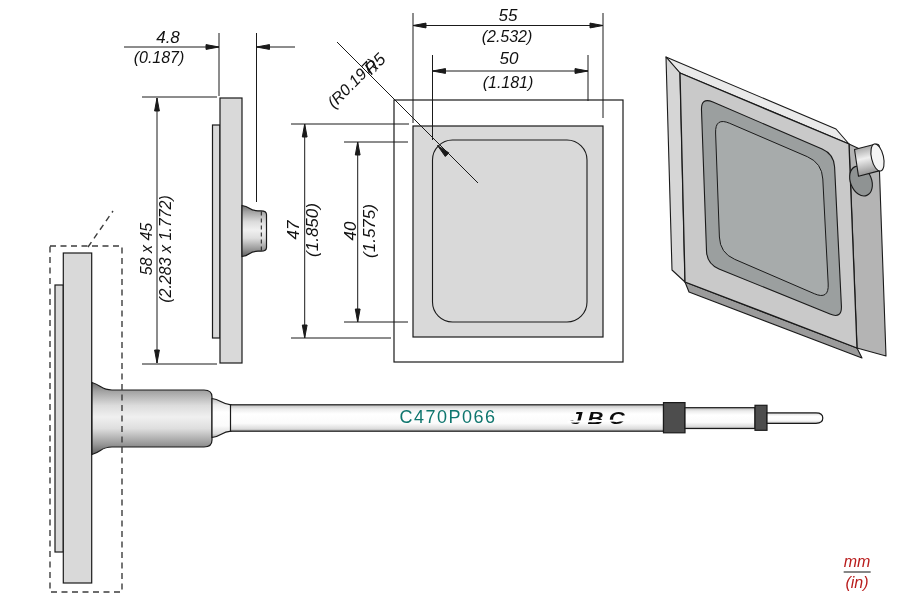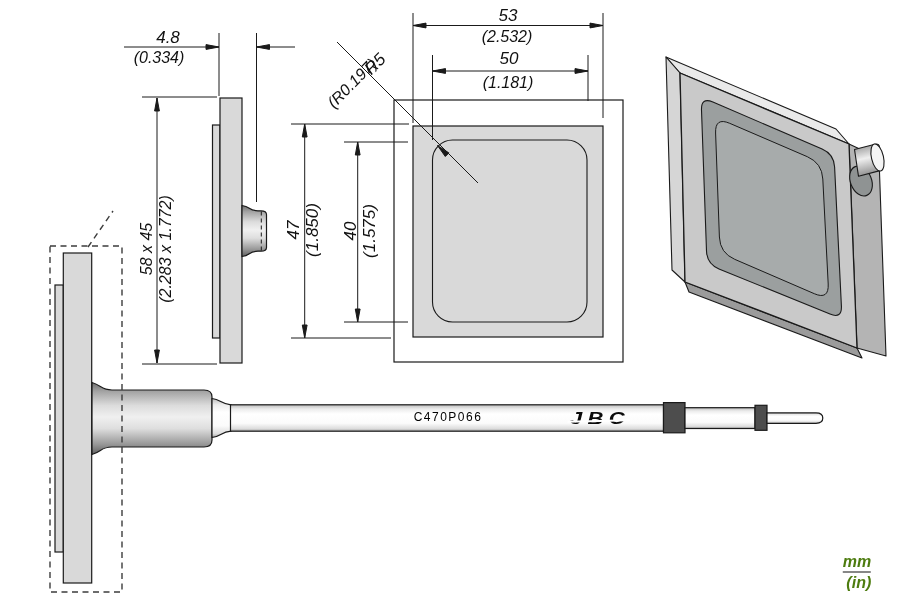--- a/index.html
+++ b/index.html
@@ -4,28 +4,28 @@
 <style>
   html,body{margin:0;padding:0;background:#fff;}
   #stage{position:relative;width:900px;height:600px;background:#ffffff;overflow:hidden;
          font-family:"Liberation Sans",sans-serif;}
   #linework{position:absolute;left:0;top:0;}
   .dim{position:absolute;transform:translate(-50%,-50%);font-style:italic;font-size:17px;
        color:#111;white-space:nowrap;line-height:19px;text-align:center;}
   .dim.small{font-size:16px;}
   .rot90{transform:translate(-50%,-50%) rotate(-90deg);}
   .rot45{transform:translate(-50%,-50%) rotate(-45deg);}
-  .partnum{position:absolute;transform:translate(-50%,-50%);font-size:12px;
-       letter-spacing:1.5px;color:#000000;white-space:nowrap;}
+  .partnum{position:absolute;transform:translate(-50%,-50%);font-size:18px;
+       letter-spacing:1.5px;color:#0f766e;white-space:nowrap;}
   .jbc{position:absolute;transform:translate(-50%,-50%) scaleX(1.3);font-size:17px;
        font-weight:bold;font-style:italic;letter-spacing:4px;color:#0b0b0b;white-space:nowrap;}
   .jbc::after{content:"";position:absolute;left:-2px;right:0px;top:56%;height:1.6px;
        background:#fff;transform:rotate(-2deg);}
-  .units{position:absolute;transform:translate(-50%,-50%);font-style:italic;font-weight:bold;
-       font-size:16px;color:#4d7c0f;text-align:right;line-height:18px;}
+  .units{position:absolute;transform:translate(-50%,-50%);font-style:italic;font-weight:normal;
+       font-size:16px;color:#b91c1c;text-align:center;line-height:18px;}
   .units .bar{height:0;border-top:1.8px solid #111;margin:1px 0;}
 </style>
 </head>
 <body>
 
 <div id="stage">
 
 <svg id="linework" width="900" height="600" viewBox="0 0 900 600">
   <defs>
     <linearGradient id="barrelGrad" x1="0" y1="0" x2="0" y2="1">
@@ -132,28 +132,28 @@
     <line x1="357.7" y1="142" x2="357.7" y2="322"></line>
     <polygon points="357.7,142 355.3,155 360.1,155"></polygon>
     <polygon points="357.7,322 355.3,309 360.1,309"></polygon>
 
     <line x1="337" y1="42" x2="478" y2="183"></line>
     <polygon points="437.5,145.5 448.9,152.9 445.3,156.5"></polygon>
   </g>
 </svg>
 
   <div class="dim" style="left:168px;top:37px">4.8</div>
-  <div class="dim small" style="left:159px;top:57px">(0.334)</div>
+  <div class="dim small" style="left:159px;top:57px">(0.187)</div>
 
   <div class="dim small rot90" style="left:155.5px;top:249px">
     <div>58 x 45</div>
     <div>(2.283 x 1.772)</div>
   </div>
 
-  <div class="dim" style="left:508px;top:14.5px">53</div>
+  <div class="dim" style="left:508px;top:14.5px">55</div>
   <div class="dim small" style="left:507px;top:36px">(2.532)</div>
 
   <div class="dim" style="left:509px;top:58px">50</div>
   <div class="dim small" style="left:508px;top:82px">(1.181)</div>
 
   <div class="dim rot90" style="left:303px;top:230px">
     <div>47</div>
     <div class="small">(1.850)</div>
   </div>
 

